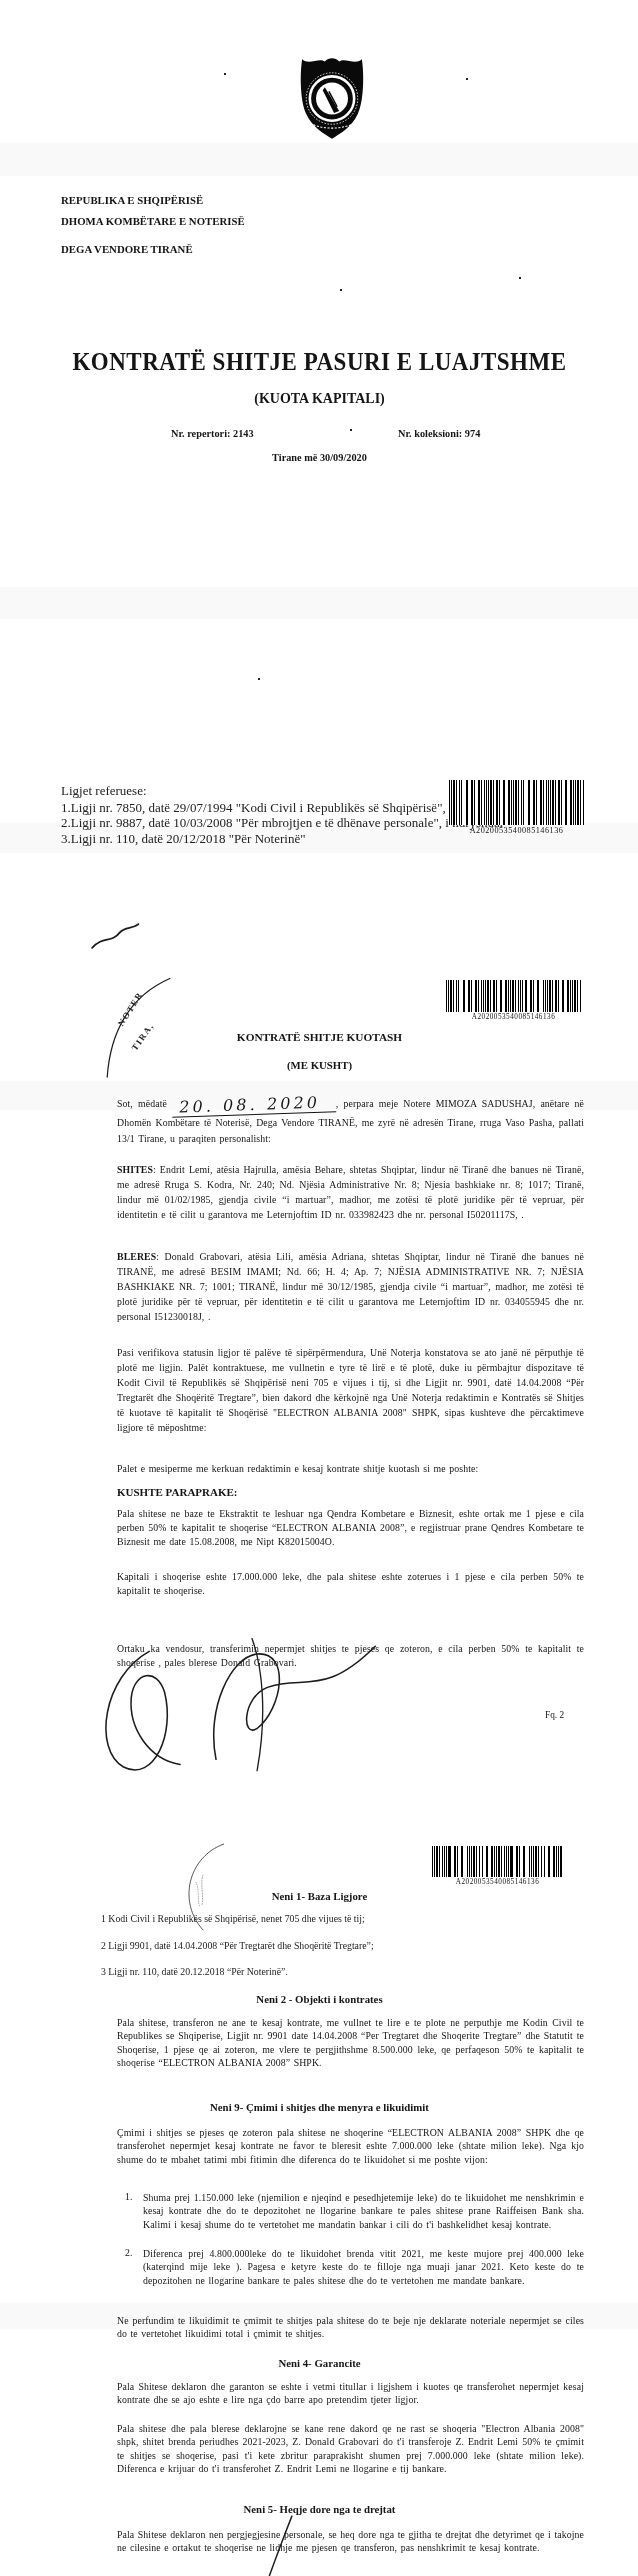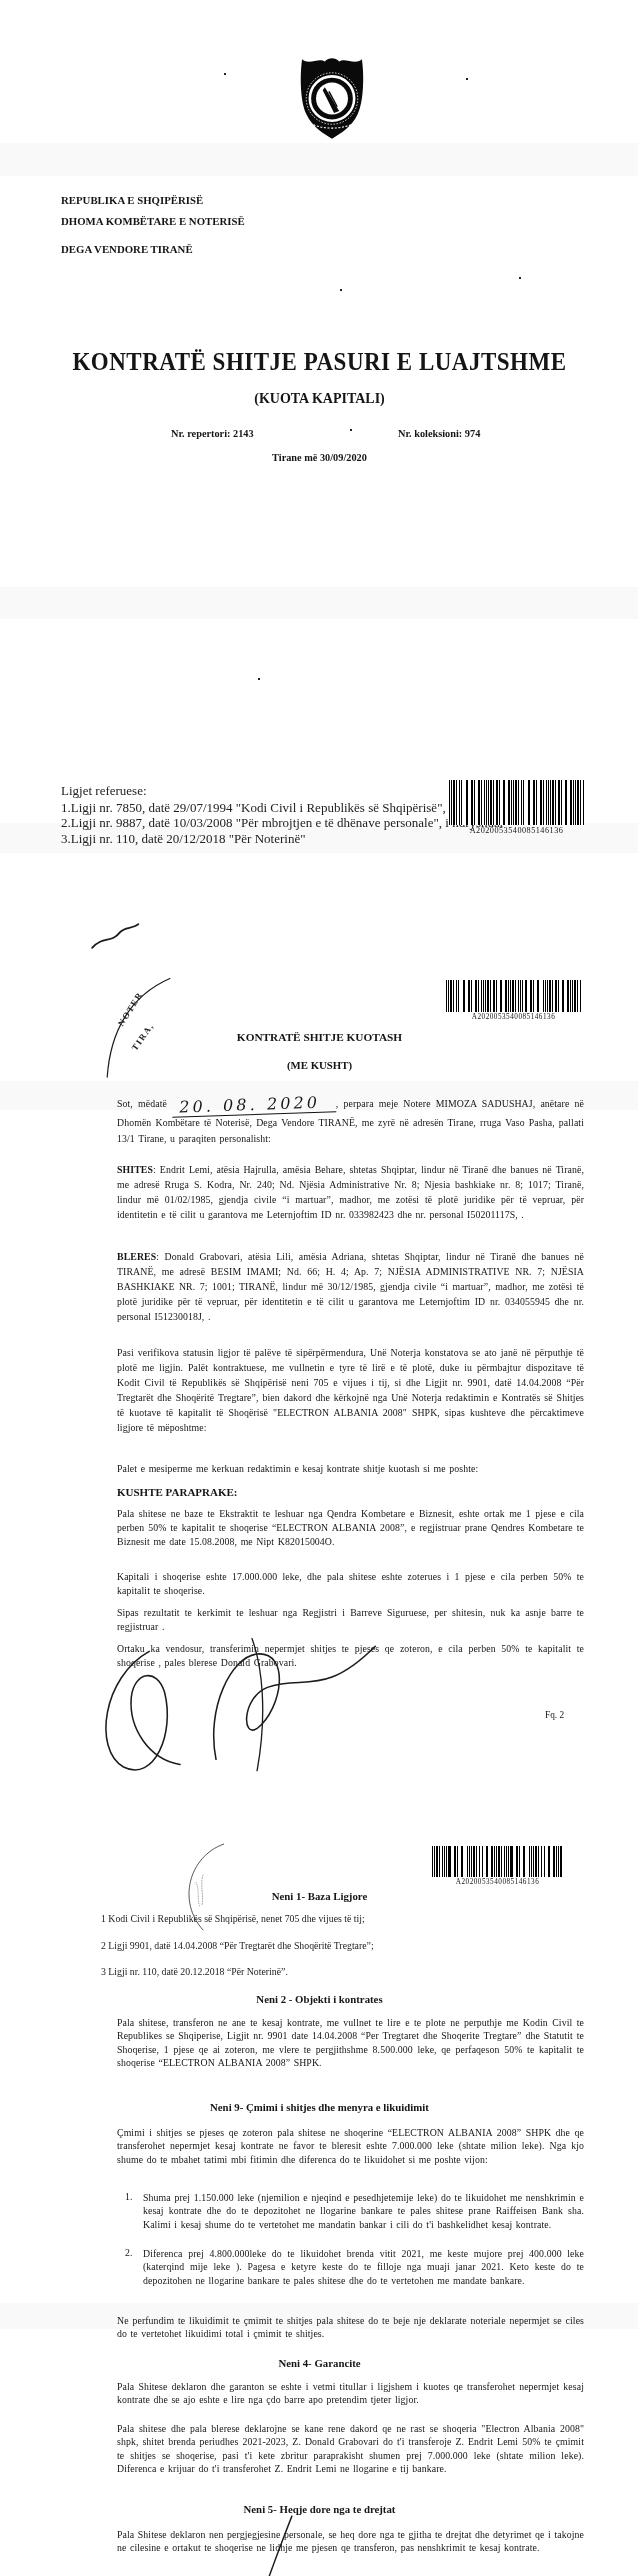--- a/index.html
+++ b/index.html
@@ -101,21 +101,20 @@
 
   <div class="abs jp" style="top:1249px;">
     <b>BLERES</b><span>: Donald Grabovari, atësia Lili, amësia Adriana, shtetas Shqiptar, lindur në Tiranë dhe banues në TIRANË, me adresë BESIM IMAMI; Nd. 66; H. 4; Ap. 7; NJËSIA ADMINISTRATIVE NR. 7; NJËSIA BASHKIAKE NR. 7; 1001; TIRANË, lindur më 30/12/1985, gjendja civile “i martuar”, madhor, me zotësi të plotë juridike për të vepruar, për identitetin e të cilit u garantova me Leternjoftim ID nr. 034055945 dhe nr. personal I51230018J, .</span>
   </div>
 
   <div class="abs jp" style="top:1345px;">Pasi verifikova statusin ligjor të palëve të sipërpërmendura, Unë Noterja konstatova se ato janë në përputhje të plotë me ligjin. Palët kontraktuese, me vullnetin e tyre të lirë e të plotë, duke iu përmbajtur dispozitave të Kodit Civil të Republikës së Shqipërisë neni 705 e vijues i tij, si dhe Ligjit nr. 9901, datë 14.04.2008 “Për Tregtarët dhe Shoqëritë Tregtare”, bien dakord dhe kërkojnë nga Unë Noterja redaktimin e Kontratës së Shitjes të kuotave të kapitalit të Shoqërisë "ELECTRON ALBANIA 2008" SHPK, sipas kushteve dhe përcaktimeve ligjore të mëposhtme:</div>
   <div class="abs jp" style="top:1461px;">Palet e mesiperme me kerkuan redaktimin e kesaj kontrate shitje kuotash si me poshte:</div>
   <div class="abs" style="left:117px;top:1486px;font-weight:bold;font-size:11px;">KUSHTE PARAPRAKE:</div>
   <div class="abs jp lh27" style="top:1507px;">Pala shitese ne baze te Ekstraktit te leshuar nga Qendra Kombetare e Biznesit, eshte ortak me 1 pjese e cila perben 50% te kapitalit te shoqerise “ELECTRON ALBANIA 2008”, e regjistruar prane Qendres Kombetare te Biznesit me date 15.08.2008, me Nipt K82015004O.</div>
   <div class="abs jp lh27" style="top:1570px;">Kapitali i shoqerise eshte 17.000.000 leke, dhe pala shitese eshte zoterues i 1 pjese e cila perben 50% te kapitalit te shoqerise.</div>
-  <div class="abs jp lh27" style="top:1606px;">Sipas rezultatit te kerkimit te leshuar nga Regjistri i Barreve Siguruese, per shitesin, nuk ka asnje barre te regjistruar .</div>
   <div class="abs jp lh27" style="top:1642px;">Ortaku ka vendosur, transferimin nepermjet shitjes te pjeses qe zoteron, e cila perben 50% te kapitalit te shoqerise , pales blerese Donald Grabovari.</div>
 
   <svg class="abs" style="left:87px;top:1636px;" width="294" height="149" viewBox="0 0 570 290">
     <path class="ink" d="M120,30 C30,80 10,220 70,255 C130,285 170,190 150,110 C135,60 90,70 85,120 C80,180 120,240 180,250" stroke-width="3"></path>
     <path class="ink" d="M250,240 C230,140 280,40 330,35 C395,30 380,140 330,180 C300,200 300,120 350,100 C420,75 460,120 560,20" stroke-width="3"></path>
     <path class="ink" d="M320,5 C340,60 350,150 330,262" stroke-width="2.6"></path>
   </svg>
 
   <div class="abs fq" style="left:545px;top:1710px;">Fq. 2</div>
 

